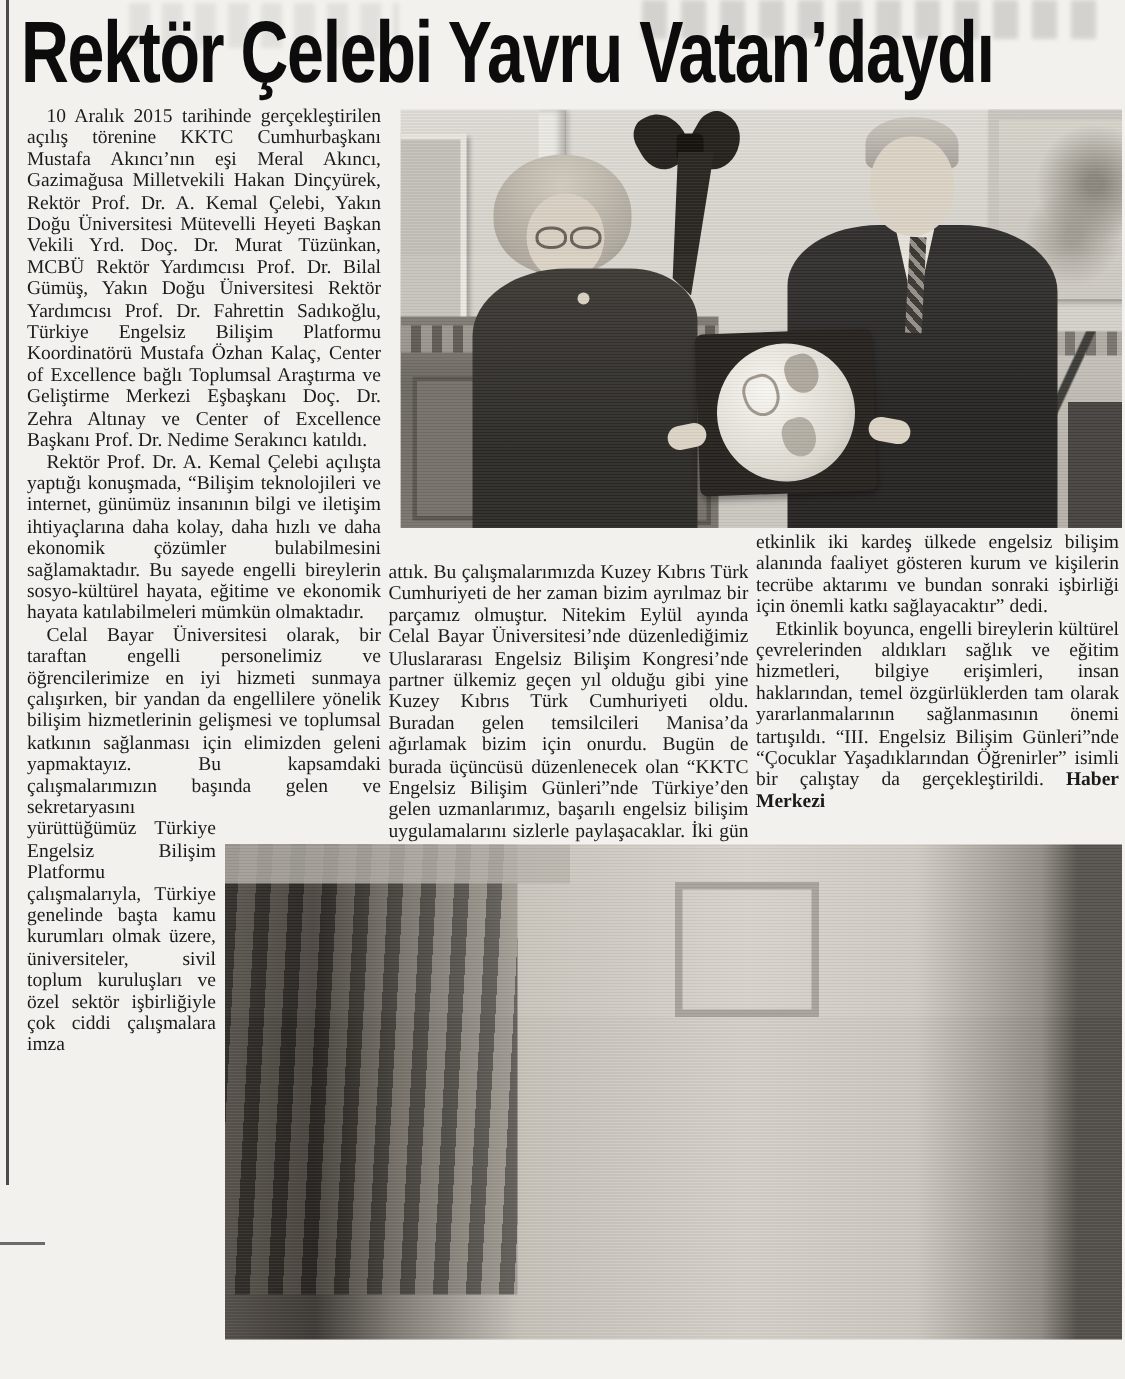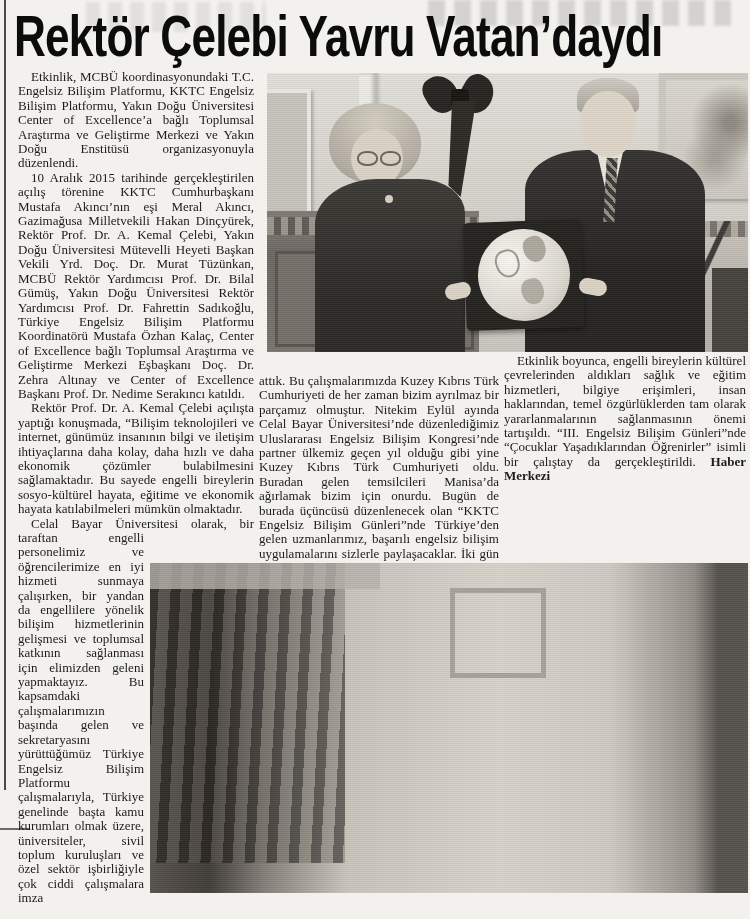--- a/index.html
+++ b/index.html
@@ -155,31 +155,31 @@
 <div class="bleed b2"></div>
 <div class="bleed b3"></div>
 <div class="rule-left"></div>
 <div class="rule-tick"></div>
 
 <div class="headline">Rektör Çelebi Yavru Vatan’daydı</div>
 
 <div class="col col1">
   <div class="sp-a"></div>
   <div class="sp-b"></div>
-  <p>Etkinlik, MCBÜ koordinasyonundaki T.C. Engelsiz Bilişim Platformu, KKTC Engelsiz Bilişim Platformu, Yakın Doğu Üniversitesi Center of Excellence’a bağlı Toplumsal Araştırma ve Geliştirme Merkezi ve Yakın Doğu Enstitüsü organizasyonuyla düzenlendi.</p>
   <p>10 Aralık 2015 tarihinde gerçekleştirilen açılış törenine KKTC Cumhurbaşkanı Mustafa Akıncı’nın eşi Meral Akıncı, Gazimağusa Milletvekili Hakan Dinçyürek, Rektör Prof. Dr. A. Kemal Çelebi, Yakın Doğu Üniversitesi Mütevelli Heyeti Başkan Vekili Yrd. Doç. Dr. Murat Tüzünkan, MCBÜ Rektör Yardımcısı Prof. Dr. Bilal Gümüş, Yakın Doğu Üniversitesi Rektör Yardımcısı Prof. Dr. Fahrettin Sadıkoğlu, Türkiye Engelsiz Bilişim Platformu Koordinatörü Mustafa Özhan Kalaç, Center of Excellence bağlı Toplumsal Araştırma ve Geliştirme Merkezi Eşbaşkanı Doç. Dr. Zehra Altınay ve Center of Excellence Başkanı Prof. Dr. Nedime Serakıncı katıldı.</p>
   <p>Rektör Prof. Dr. A. Kemal Çelebi açılışta yaptığı konuşmada, “Bilişim teknolojileri ve internet, günümüz insanının bilgi ve iletişim ihtiyaçlarına daha kolay, daha hızlı ve daha ekonomik çözümler bulabilmesini sağlamaktadır. Bu sayede engelli bireylerin sosyo-kültürel hayata, eğitime ve ekonomik hayata katılabilmeleri mümkün olmaktadır.</p>
   <p>Celal Bayar Üniversitesi olarak, bir taraftan engelli personelimiz ve öğrencilerimize en iyi hizmeti sunmaya çalışırken, bir yandan da engellilere yönelik bilişim hizmetlerinin gelişmesi ve toplumsal katkının sağlanması için elimizden geleni yapmaktayız. Bu kapsamdaki çalışmalarımızın başında gelen ve sekretaryasını yürüttüğümüz Türkiye Engelsiz Bilişim Platformu çalışmalarıyla, Türkiye genelinde başta kamu kurumları olmak üzere, üniversiteler, sivil toplum kuruluşları ve özel sektör işbirliğiyle çok ciddi çalışmalara imza</p>
 </div>
 
 <div class="col col2">
   <p class="cont">attık. Bu çalışmalarımızda Kuzey Kıbrıs Türk Cumhuriyeti de her zaman bizim ayrılmaz bir parçamız olmuştur. Nitekim Eylül ayında Celal Bayar Üniversitesi’nde düzenlediğimiz Uluslararası Engelsiz Bilişim Kongresi’nde partner ülkemiz geçen yıl olduğu gibi yine Kuzey Kıbrıs Türk Cumhuriyeti oldu. Buradan gelen temsilcileri Manisa’da ağırlamak bizim için onurdu. Bugün de burada üçüncüsü düzenlenecek olan “KKTC Engelsiz Bilişim Günleri”nde Türkiye’den gelen uzmanlarımız, başarılı engelsiz bilişim uygulamalarını sizlerle paylaşacaklar. İki gün süren</p>
 </div>
 
 <div class="col col3">
+  <p class="cont">etkinlik iki kardeş ülkede engelsiz bilişim alanında faaliyet gösteren kurum ve kişilerin tecrübe aktarımı ve bundan sonraki işbirliği için önemli katkı sağlayacaktır” dedi.</p>
   <p><span>Etkinlik boyunca, engelli bireylerin kültürel çevrelerinden aldıkları sağlık ve eğitim hizmetleri, bilgiye erişimleri, insan haklarından, temel özgürlüklerden tam olarak yararlanmalarının sağlanmasının önemi tartışıldı. “III. Engelsiz Bilişim Günleri”nde “Çocuklar Yaşadıklarından Öğrenirler” isimli bir çalıştay da gerçekleştirildi. </span><span class="byline">Haber Merkezi</span></p>
 </div>
 
 <div class="photo photo-top">
   <div class="pt-frame-left"></div>
   <div class="pt-molding"></div>
   <div class="pt-bow">
       <i class="l"></i>
       <i class="r"></i>
       <b></b>

